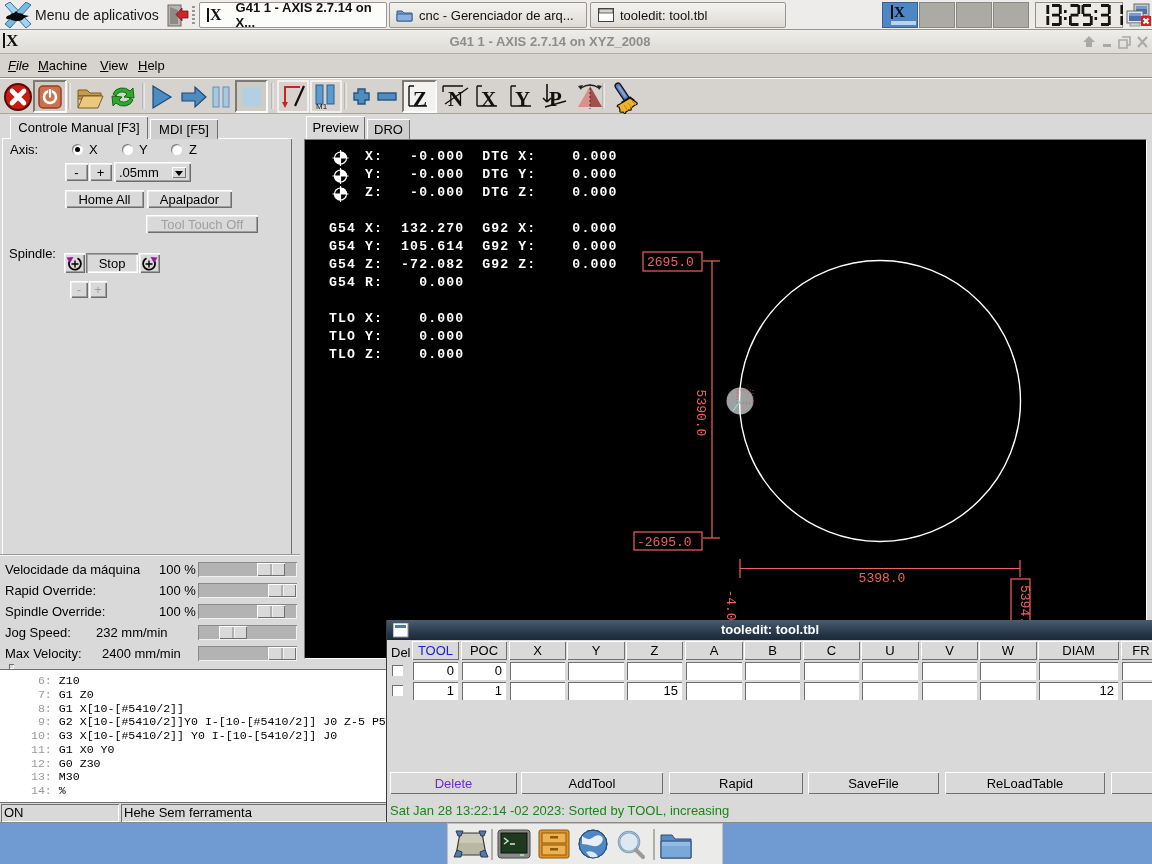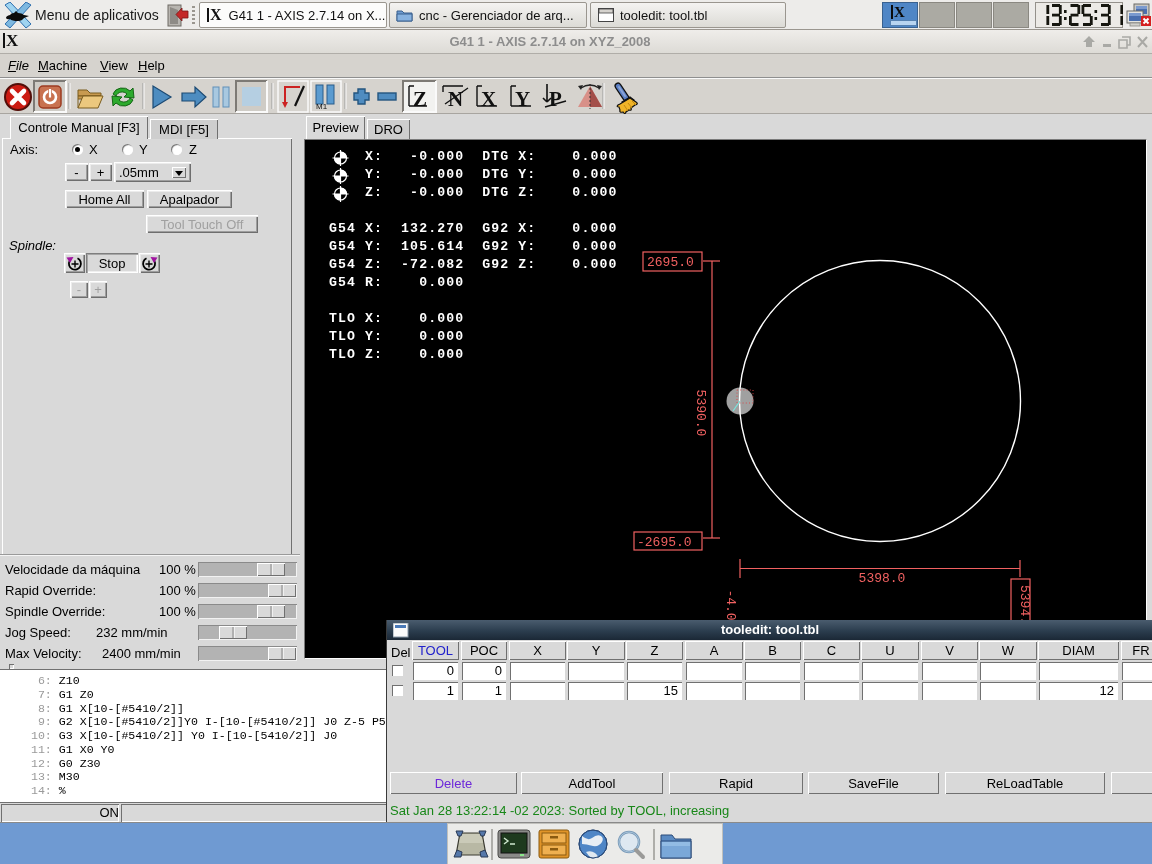--- a/index.html
+++ b/index.html
@@ -1,21 +1,21 @@
 <!DOCTYPE html>
 <html><head>
 <meta charset="utf-8">
 <style>
 * { margin:0; padding:0; box-sizing:border-box; }
 html,body { width:1152px; height:864px; overflow:hidden; }
 body { font-family:"Liberation Sans", sans-serif; background:#6f9ad2; }
 #screen { position:absolute; left:0; top:0; width:1152px; height:864px; }
 .abs { position:absolute; }
 .raised2 { box-shadow: inset 1px 1px 0 #ffffff, inset 2px 2px 0 #ececec, inset -1px -1px 0 #6e6e6e, inset -2px -2px 0 #9e9e9e; background:#d9d9d9; }
-.sunken { box-shadow: inset 1px 1px 0 #707070, inset -1px -1px 0 #ffffff; background:#d9d9d9;text-align:right; }
+.sunken { box-shadow: inset 1px 1px 0 #707070, inset -1px -1px 0 #ffffff; background:#d9d9d9; }
 .btxt { display:flex; align-items:center; justify-content:center; font-size:13px; color:#000; }
 
 
 #taskbar { left:0; top:0; width:1152px; height:30px; background:#edecea; border-bottom:1px solid #9a968f; }
 .tbtn { position:absolute; top:2px; height:26px; border:1px solid #9a968f; border-radius:2px; font-size:13px; color:#111; display:flex; align-items:center; background:linear-gradient(#f4f3f1,#dcdbd6); }
 
 #titlebar { left:0; top:30px; width:1152px; height:24px; background:linear-gradient(#efedea,#dddbd6); border-bottom:1px solid #b0ada8; }
 #menubar { left:0; top:54px; width:1152px; height:23px; background:#d6d3ce; }
 #toolbar { left:0; top:77px; width:1152px; height:37px; background:#d6d3ce; border-top:1px solid #8f8f8f; border-bottom:1px solid #a8a5a0; box-shadow: inset 0 1px 0 #fafafa; }
 #mainbg { left:0; top:114px; width:1152px; height:709px; background:#d9d9d9; }
@@ -68,21 +68,21 @@
   </svg>
   <div class="abs" style="left:35px;top:7px;font-size:14px;color:#1a1a1a;">Menu de aplicativos</div>
   <svg style="position:absolute;left:166px;top:4px;" width="24" height="23">
     <rect x="2" y="1" width="13" height="21" fill="#b8b5b0" stroke="#6e6a64"></rect>
     <polygon points="4,3 12,6 12,20 4,20" fill="#8e8b86"></polygon>
     <polygon points="22,7 16,7 16,4 10,10.5 16,17 16,14 22,14" fill="#c42828" stroke="#7a1515" stroke-width="0.8"></polygon>
   </svg>
   <div class="abs" style="left:192px;top:6px;width:3px;height:18px;background:repeating-linear-gradient(#9a968f 0 2px, #eeedeb 2px 4px);"></div>
   <div class="tbtn" style="left:199px;width:188px;background:#fcfcfb;">
     <span style="font-family:'Liberation Serif',serif;font-weight:bold;font-size:16px;margin-left:7px;border-left:2px solid #111;padding-left:1px;line-height:14px;">X</span>
-    <span style="margin-left:7px;">G41 1 - AXIS 2.7.14 on X...</span>
+    <span style="margin-left:14px;font-weight:bold;">G41 1 - AXIS 2.7.14 on X...</span>
   </div>
   <div class="tbtn" style="left:389px;width:198px;">
     <svg width="17" height="14" style="margin-left:6px;">
           <path d="M1,3 h5 l2,2 h8 v8 h-15 z" fill="#6d9bd0" stroke="#3a618e"></path>
           <path d="M1,6 h15 v7 h-15 z" fill="#87b2e0" stroke="#3a618e"></path>
         </svg>
     <span style="margin-left:6px;">cnc - Gerenciador de arq...</span>
   </div>
   <div class="tbtn" style="left:590px;width:196px;">
     <svg width="16" height="14" style="margin-left:7px;">
@@ -283,21 +283,21 @@
   <div class="raised2 btxt abs" style="left:89px;top:49px;width:23px;height:18px;">+</div>
   <div class="raised2 abs" style="left:114px;top:48px;width:77px;height:20px;"></div>
   <div class="lbl13" style="left:119px;top:51px;">.05mm</div>
   <div class="abs" style="left:172px;top:53px;width:14px;height:11px;background:#d9d9d9;box-shadow: inset 1px 1px 0 #ffffff, inset -1px -1px 0 #707070;"></div>
   <div class="abs" style="left:175px;top:57px;width:0;height:0;border-left:4px solid transparent;border-right:4px solid transparent;border-top:5px solid #000;"></div>
 
   <div class="raised2 btxt abs" style="left:65px;top:76px;width:79px;height:18px;">Home All</div>
   <div class="raised2 btxt abs" style="left:147px;top:76px;width:85px;height:18px;">Apalpador</div>
   <div class="raised2 btxt abs" style="left:146px;top:101px;width:112px;height:18px;color:#a0a0a0;">Tool Touch Off</div>
 
-  <div class="lbl13" style="left:9px;top:124px;font-style:italic;">Spindle:</div>
+  <div class="lbl13" style="left:9px;top:132px;">Spindle:</div>
   <div class="raised2 abs" style="left:64px;top:139px;width:21px;height:20px;"></div>
   <svg class="abs" style="left:66px;top:141px;" width="17" height="17">
     <path d="M11.5,3.2 A6,6 0 1 1 3.6,5.8" fill="none" stroke="#000" stroke-width="1.8"></path>
     <path d="M9,5.5 v7 M5.5,9 h7" stroke="#000" stroke-width="1.4"></path>
     <polygon points="0.5,2.5 7.5,2 4,8" fill="#a014a0"></polygon>
   </svg>
   <div class="btxt abs" style="left:86px;top:139px;width:52px;height:20px;background:#d9d9d9;box-shadow: inset 1px 1px 0 #7e7e7e, inset 2px 2px 0 #a6a6a6, inset -1px -1px 0 #ffffff, inset -2px -2px 0 #efefef;">Stop</div>
   <div class="raised2 abs" style="left:139px;top:139px;width:21px;height:20px;"></div>
   <svg class="abs" style="left:141px;top:141px;" width="17" height="17">
     <path d="M5.5,3.2 A6,6 0 1 0 13.4,5.8" fill="none" stroke="#000" stroke-width="1.8"></path>

